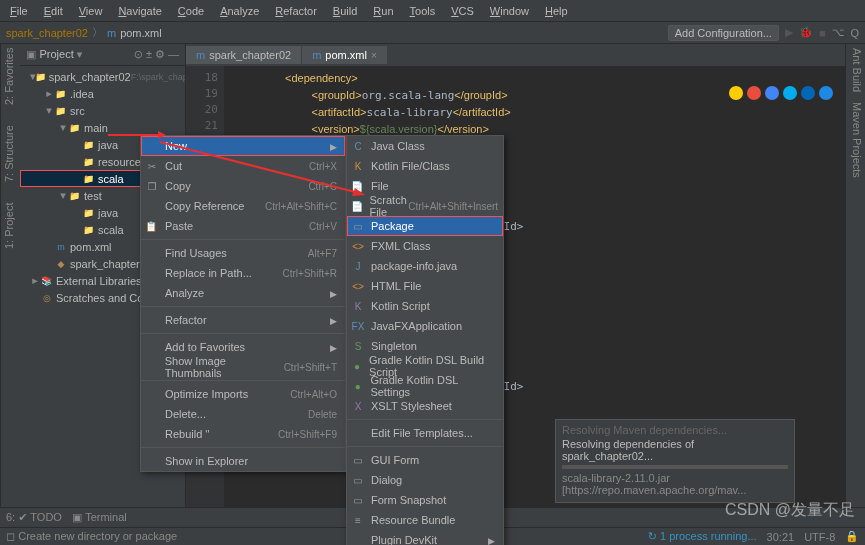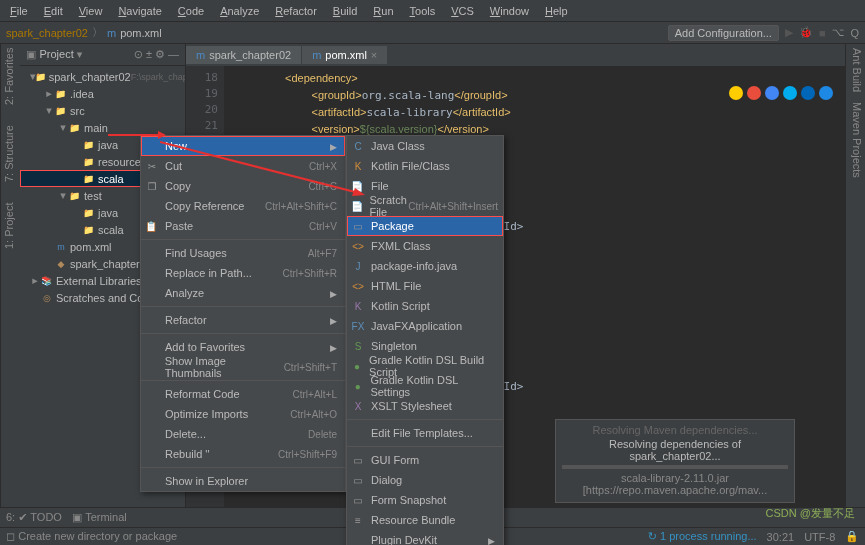--- a/index.html
+++ b/index.html
@@ -44,26 +44,26 @@
 .cm-left .mi { width: 14px; text-align: center; font-size:10px; color:#999;}
 .cm-right { color: #888; font-size: 10px; }
 .cm-item.hi .cm-right, .cm-item.hi2 .cm-right { color: #ddd; }
 .cm-sep { height: 1px; background: #555; margin: 3px 0; }
 .cm2 { left: 346px; top: 135px; width: 158px; }
 .bottom-tools { position: absolute; bottom: 18px; left: 0; right: 0; height: 20px; border-top: 1px solid #2b2b2b; display: flex; align-items: center; padding: 0 6px; gap: 10px; background:#3c3f41; color:#888;}
 .statusbar { position: absolute; bottom: 0; left: 0; right: 0; height: 18px; border-top: 1px solid #2b2b2b; display: flex; align-items: center; justify-content: space-between; padding: 0 6px; background:#3c3f41; color:#888; font-size:10px;}
 .status-right { display:flex; gap:10px; align-items:center;}
 .bg-tasks { position: absolute; right: 70px; bottom: 42px; width: 240px; background: #3c3f41; border: 1px solid #555; z-index: 50; }
 .bg-head { padding: 3px 6px; border-bottom: 1px solid #555; display:flex; justify-content:space-between; color:#aaa;}
-.bg-body { padding: 4px 6px; font-size: 10px; color: #888; text-align: center; }
+.bg-body { padding: 4px 6px; font-size: 10px; color: #888; }
 .bg-body .line { margin-bottom: 2px; }
 .progress { height: 4px; background: #555; margin: 3px 0; }
 .context-menu .arrow { font-size:9px; color:#aaa;}
 .red-arrow { position:absolute; z-index:101; pointer-events:none; }
-.watermark { position:absolute; right:10px; bottom:24px; color:#bef264; opacity:.6; font-size:11px; z-index:60;}
+.watermark { position:absolute; right:10px; bottom:24px; color:#e5e5e5; opacity:.6; font-size:16px; z-index:60;}
 .folder-ico{color:#b0895b;}
 .blue-ico{color:#4e8ac4;}
 .green-ico{color:#629755;}
 </style>
 </head>
 <body>
 
 <div class="menubar" id="menubar">
     <span><u>F</u>ile</span>
     <span><u>E</u>dit</span>
@@ -346,27 +346,20 @@
       <span class="cm-left">
         <span class="mi" style=""></span>
         <span>Show Image Thumbnails</span>
       </span>
       <span class="cm-right">Ctrl+Shift+T</span>
     </div>
     <div class="cm-sep"></div>
     <div class="cm-item">
       <span class="cm-left">
         <span class="mi" style=""></span>
-        <span>Reformat Code</span>
-      </span>
-      <span class="cm-right">Ctrl+Alt+L</span>
-    </div>
-    <div class="cm-item">
-      <span class="cm-left">
-        <span class="mi" style=""></span>
         <span>Optimize Imports</span>
       </span>
       <span class="cm-right">Ctrl+Alt+O</span>
     </div>
     <div class="cm-item">
       <span class="cm-left">
         <span class="mi" style=""></span>
         <span>Delete...</span>
       </span>
       <span class="cm-right">Delete</span>

